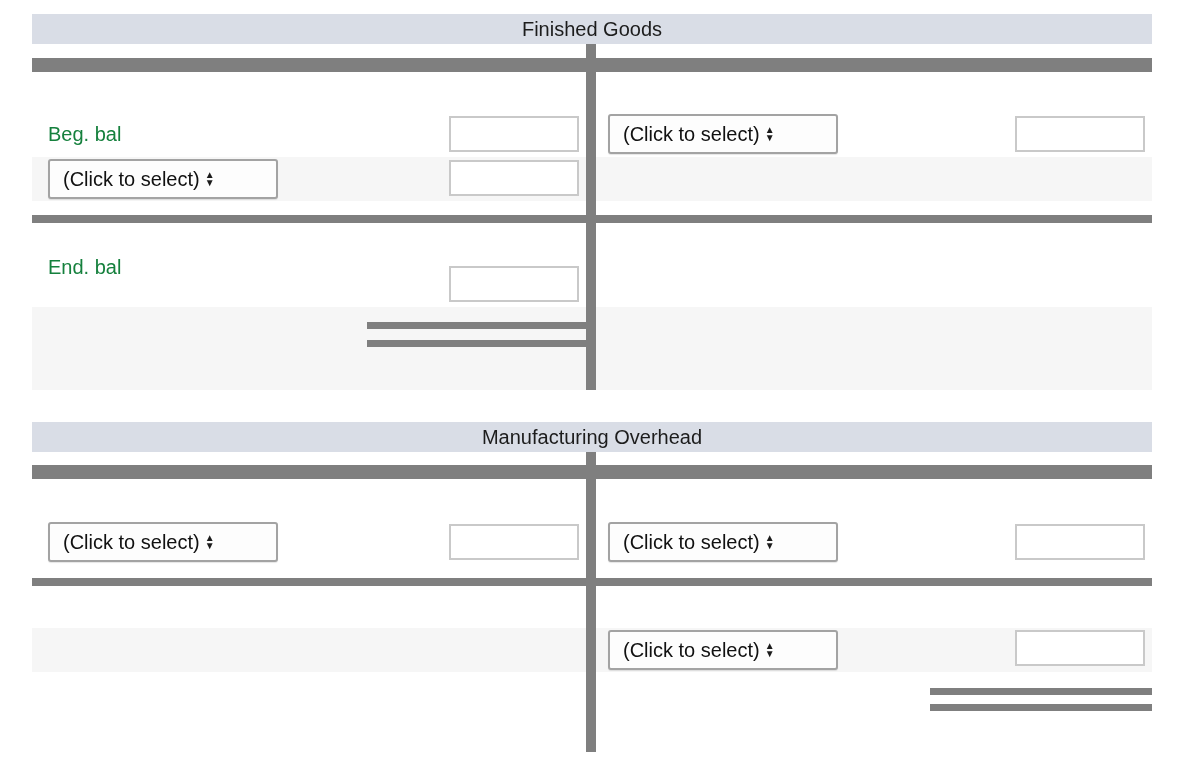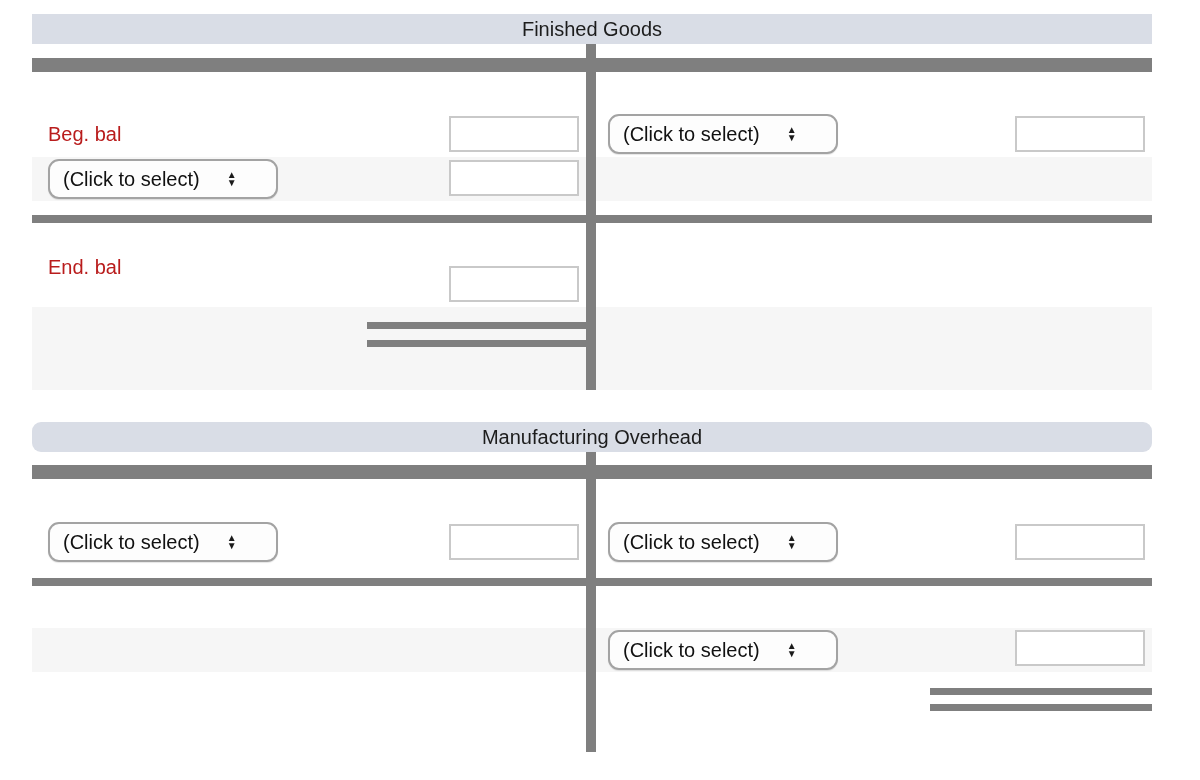--- a/index.html
+++ b/index.html
@@ -13,31 +13,31 @@
     font-family:"Liberation Sans",sans-serif;color:#111;overflow:hidden;
   }
   .acct-header{
     position:absolute;left:32px;width:1120px;height:30px;
     background:var(--header-bg);
     display:flex;align-items:center;justify-content:center;
     font-size:20px;color:#1c1c1c;
   }
   .rule{position:absolute;background:var(--rule);}
   .stripe{position:absolute;left:32px;width:1120px;background:var(--stripe);}
-  .row-label{position:absolute;font-size:20px;color:#b91c1c;white-space:nowrap;}
+  .row-label{position:absolute;font-size:20px;color:#15803d;white-space:nowrap;}
   .amount-input{
     position:absolute;width:118px;height:32px;
     border:2px solid #c9c9c9;background:#fff;border-radius:0;
     font-family:"Liberation Sans",sans-serif;font-size:18px;padding:0 4px;
     box-sizing:content-box;outline:none;
   }
   .select-ctl{
     position:absolute;width:230px;height:40px;box-sizing:border-box;
-    border:2px solid #a3a3a3;border-radius:11px;background:#fdfdfd;
-    display:flex;align-items:center;gap:27px;padding:0 10px 0 13px;
+    border:2px solid #a3a3a3;border-radius:3px;background:#fdfdfd;
+    display:flex;align-items:center;gap:5px;padding:0 10px 0 13px;
     font-size:20px;color:#111;cursor:pointer;
     box-shadow:0 1px 1px rgba(0,0,0,0.10);
   }
   .select-label{white-space:nowrap;}
   .arrows{
     display:flex;flex-direction:column;align-items:center;
     font-size:10px;line-height:0.78;color:#1a1a1a;margin-top:-1px;
   }
   .z-stripe{z-index:1}.z-rule{z-index:2}.z-ctl{z-index:3}
 </style>
@@ -79,21 +79,21 @@
       </span>
     </div>
     <input class="amount-input z-ctl" style="left: 449px; top: 160px;" type="text" value="">
 
     <div class="row-label z-ctl" style="left:48px;top:256px;">End. bal</div>
     <input class="amount-input z-ctl" style="left: 449px; top: 266px;" type="text" value="">
   </div>
 
   <div>
 
-    <div class="acct-header" style="top:422px;border-radius:9px;">Manufacturing Overhead</div>
+    <div class="acct-header" style="top:422px;">Manufacturing Overhead</div>
 
     <div class="stripe z-stripe" style="top:628px;height:44px;"></div>
 
     <div class="rule z-rule" style="left:586px;top:452px;width:10px;height:300px;"></div>
     <div class="rule z-rule" style="left:32px;top:465px;width:1120px;height:14px;"></div>
     <div class="rule z-rule" style="left:32px;top:578px;width:1120px;height:8px;"></div>
     <div class="rule z-rule" style="left:930px;top:688px;width:222px;height:7px;"></div>
     <div class="rule z-rule" style="left:930px;top:704px;width:222px;height:7px;"></div>
 
     <div class="select-ctl z-ctl" style="left:48px;top:522px;">

